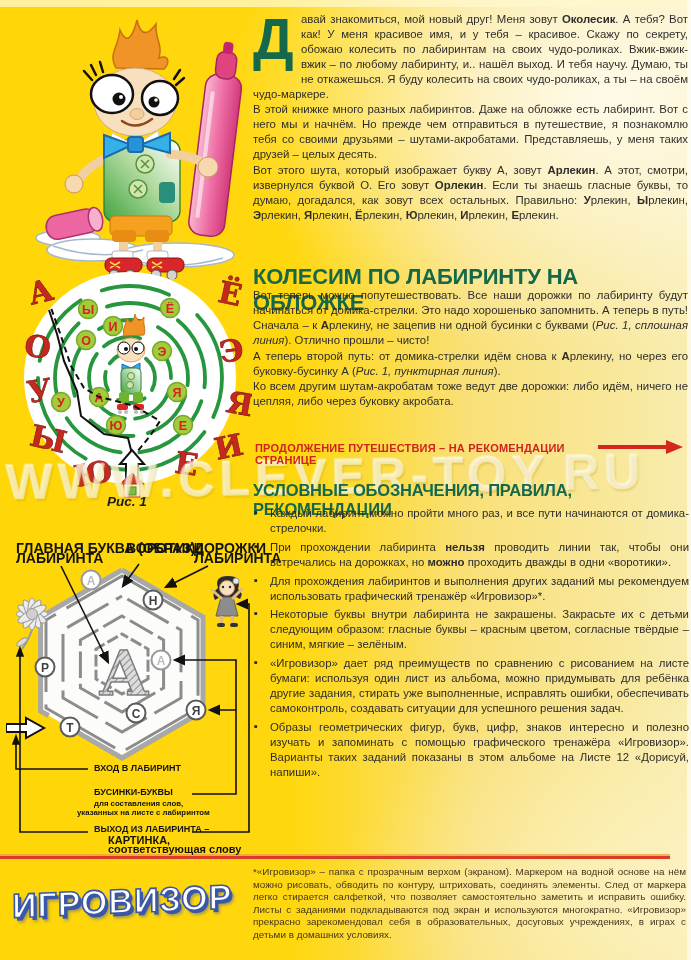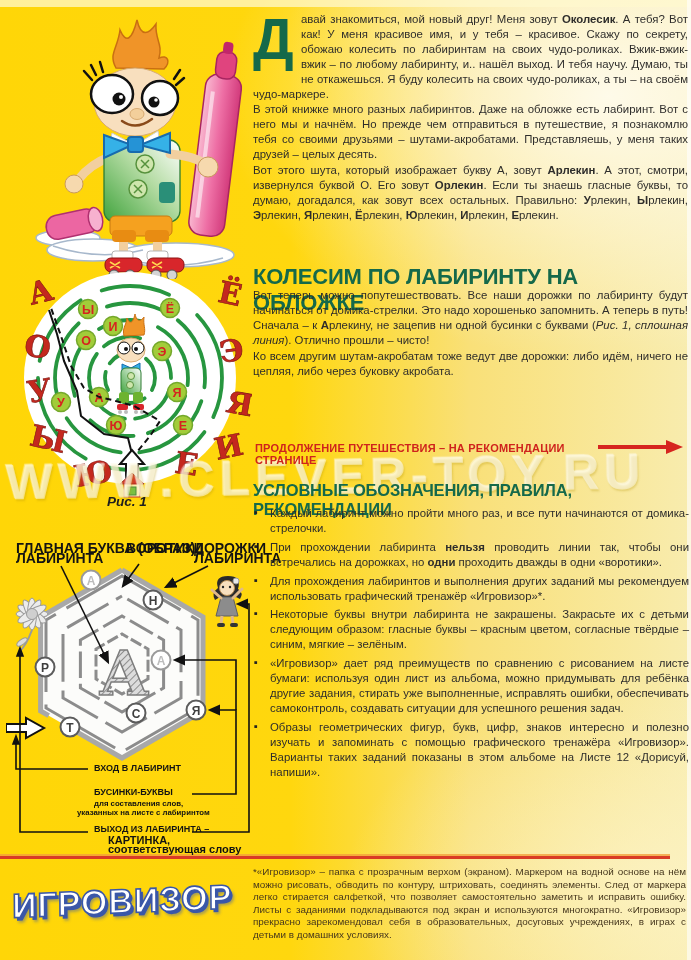--- a/index.html
+++ b/index.html
@@ -254,35 +254,36 @@
       <text x="234" y="146" transform="rotate(10 234 146)">Я</text>
       <text x="229" y="93" transform="rotate(-8 229 93)">Э</text>
       <text x="224" y="36" transform="rotate(12 224 36)">Ё</text>
     </g>
   </svg>
   <div class="abs z3 fig-caption" style="left:82px; top:494px; width:90px; text-align:center;">Рис. 1</div>
 
   <div class="abs z3 h-green" style="left:253px; top:264px; width:435px;">КОЛЕСИМ ПО ЛАБИРИНТУ НА ОБЛОЖКЕ</div>
   <div class="abs z3 body-text" style="left:253px; top:288px; width:435px;">
     <p><span>Вот теперь можно попутешествовать. Все наши дорожки по лабиринту будут начинаться от домика-стрелки. Это надо хорошенько запомнить. А теперь в путь! Сначала – к </span><span style="font-weight: bold;">А</span><span>рлекину, не зацепив ни одной бусинки с буквами (</span><span style="font-style: italic;">Рис. 1, сплошная линия</span><span>). Отлично прошли – чисто!</span></p>
+    <p><span>А теперь второй путь: от домика-стрелки идём снова к </span><span style="font-weight: bold;">А</span><span>рлекину, но через его буковку-бусинку А (</span><span style="font-style: italic;">Рис. 1, пунктирная линия</span><span>).</span></p>
     <p><span>Ко всем другим шутам-акробатам тоже ведут две дорожки: либо идём, ничего не цепляя, либо через буковку акробата.</span></p>
   </div>
 
   <div class="abs z3 red-banner" style="left:255px; top:442px; width:340px;">ПРОДОЛЖЕНИЕ ПУТЕШЕСТВИЯ – НА РЕКОМЕНДАЦИИ СТРАНИЦЕ</div>
   <div class="arrow-red z3" style="left:598px; top:440px; width:90px; height:14px;">
     <div class="shaft"></div>
     <div class="head"></div>
   </div>
 
   <div class="abs z2 watermark" style="left:6px; top:448px;">WWW.CLEVER-TOY.RU</div>
 
   <div class="abs z3 h-green" style="left:253px; top:481px; width:435px; font-size:16.5px;">УСЛОВНЫЕ ОБОЗНАЧЕНИЯ, ПРАВИЛА, РЕКОМЕНДАЦИИ</div>
   <ul class="abs z3 body-text bullets" style="left:253px; top:506px; width:436px;">
     <li><span>Каждый лабиринт можно пройти много раз, и все пути начинаются от домика-стрелочки.</span></li>
-    <li><span>При прохождении лабиринта </span><span style="font-weight: bold;">нельзя</span><span> проводить линии так, чтобы они встречались на дорожках, но </span><span style="font-weight: bold;">одни</span><span> проходить дважды в одни «воротики».</span></li>
+    <li><span>При прохождении лабиринта </span><span style="font-weight: bold;">нельзя</span><span> проводить линии так, чтобы они встречались на дорожках, но </span><span style="font-weight: bold;">можно</span><span> проходить дважды в одни «воротики».</span></li>
     <li><span>Для прохождения лабиринтов и выполнения других заданий мы рекомендуем использовать графический тренажёр «Игровизор»*.</span></li>
     <li><span>Некоторые буквы внутри лабиринта не закрашены. Закрасьте их с детьми следующим образом: гласные буквы – красным цветом, согласные твёрдые – синим, мягкие – зелёным.</span></li>
     <li><span>«Игровизор» дает ряд преимуществ по сравнению с рисованием на листе бумаги: используя один лист из альбома, можно придумывать для ребёнка другие задания, стирать уже выполненные, исправлять ошибки, обеспечивать самоконтроль, создавать ситуации для успешного решения задач.</span></li>
     <li><span>Образы геометрических фигур, букв, цифр, знаков интересно и полезно изучать и запоминать с помощью графического тренажёра «Игровизор». Варианты таких заданий показаны в этом альбоме на Листе 12 «Дорисуй, напиши».</span></li>
   </ul>
 
   <div class="abs z1" style="left:6px; top:542px; width:248px; height:312px;">
     <svg class="abs" style="left:0; top:0;" width="248" height="312" viewBox="0 0 248 312">
       <defs>
         <pattern id="hatch" width="5" height="5" patternTransform="rotate(45)" patternUnits="userSpaceOnUse">

